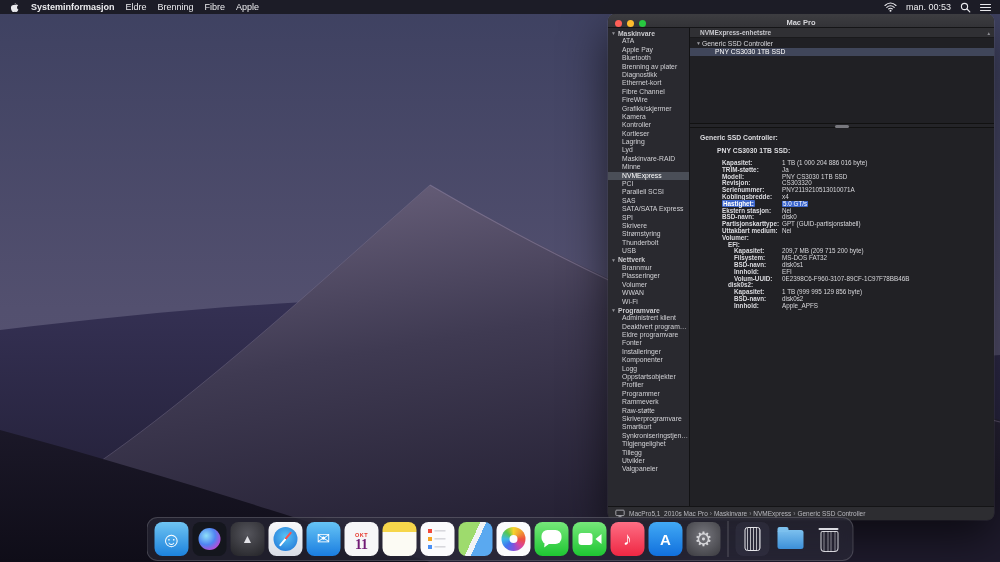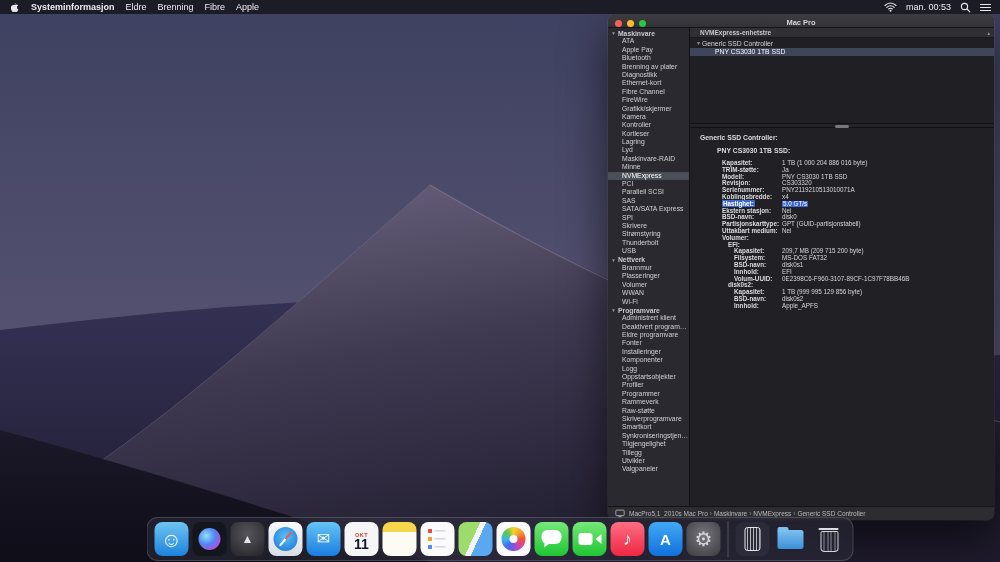--- a/index.html
+++ b/index.html
@@ -94,21 +94,21 @@
   .icon-launchpad .glyph{font-size:12px;color:#e3e3e8;}
   .icon-safari{background:linear-gradient(180deg,#f8f9fb,#d9dde5);}
   .icon-safari::before{content:"";position:absolute;inset:5px;border-radius:50%;
     background:radial-gradient(circle at 50% 40%,#59c2f5,#1a6fd4);}
   .icon-safari::after{content:"";position:absolute;left:16px;top:8px;width:2px;height:18px;
     background:linear-gradient(180deg,#ff5148 0 50%,#fff 50%);transform:rotate(40deg);border-radius:1px;}
   .icon-mail{background:linear-gradient(180deg,#66c4f5,#1a7de0);}
   .icon-mail .glyph{font-size:16px;}
   .icon-calendar{background:#f6f6f8;flex-direction:column;}
   .cal-top{font-size:5.5px;font-weight:bold;color:#e8392e;letter-spacing:.5px;margin-top:4px;}
-  .cal-day{font-size:14px;font-weight:bold;color:#0f172a;line-height:13px;}
+  .cal-day{font-size:14px;font-weight:bold;color:#701a75;line-height:13px;font-family:Liberation Serif, serif;}
   .icon-notes{background:linear-gradient(180deg,#f6d64b 0 29%,#fcfbf4 29%);}
   .icon-reminders{background:#fbfbfd;}
   .icon-reminders::before{content:"";position:absolute;inset:6px 7px;background:
     radial-gradient(circle 2.2px at 2.5px 3px,#f2493c 97%,transparent),
     radial-gradient(circle 2.2px at 2.5px 11px,#f5a523 97%,transparent),
     radial-gradient(circle 2.2px at 2.5px 19px,#4a90f5 97%,transparent),
     linear-gradient(#d8d8dd,#d8d8dd),linear-gradient(#d8d8dd,#d8d8dd),linear-gradient(#d8d8dd,#d8d8dd);
     background-repeat:no-repeat;
     background-size:auto,auto,auto,11px 1.6px,11px 1.6px,11px 1.6px;
     background-position:0 0,0 0,0 0,7px 2.4px,7px 10.4px,7px 18.4px;}

